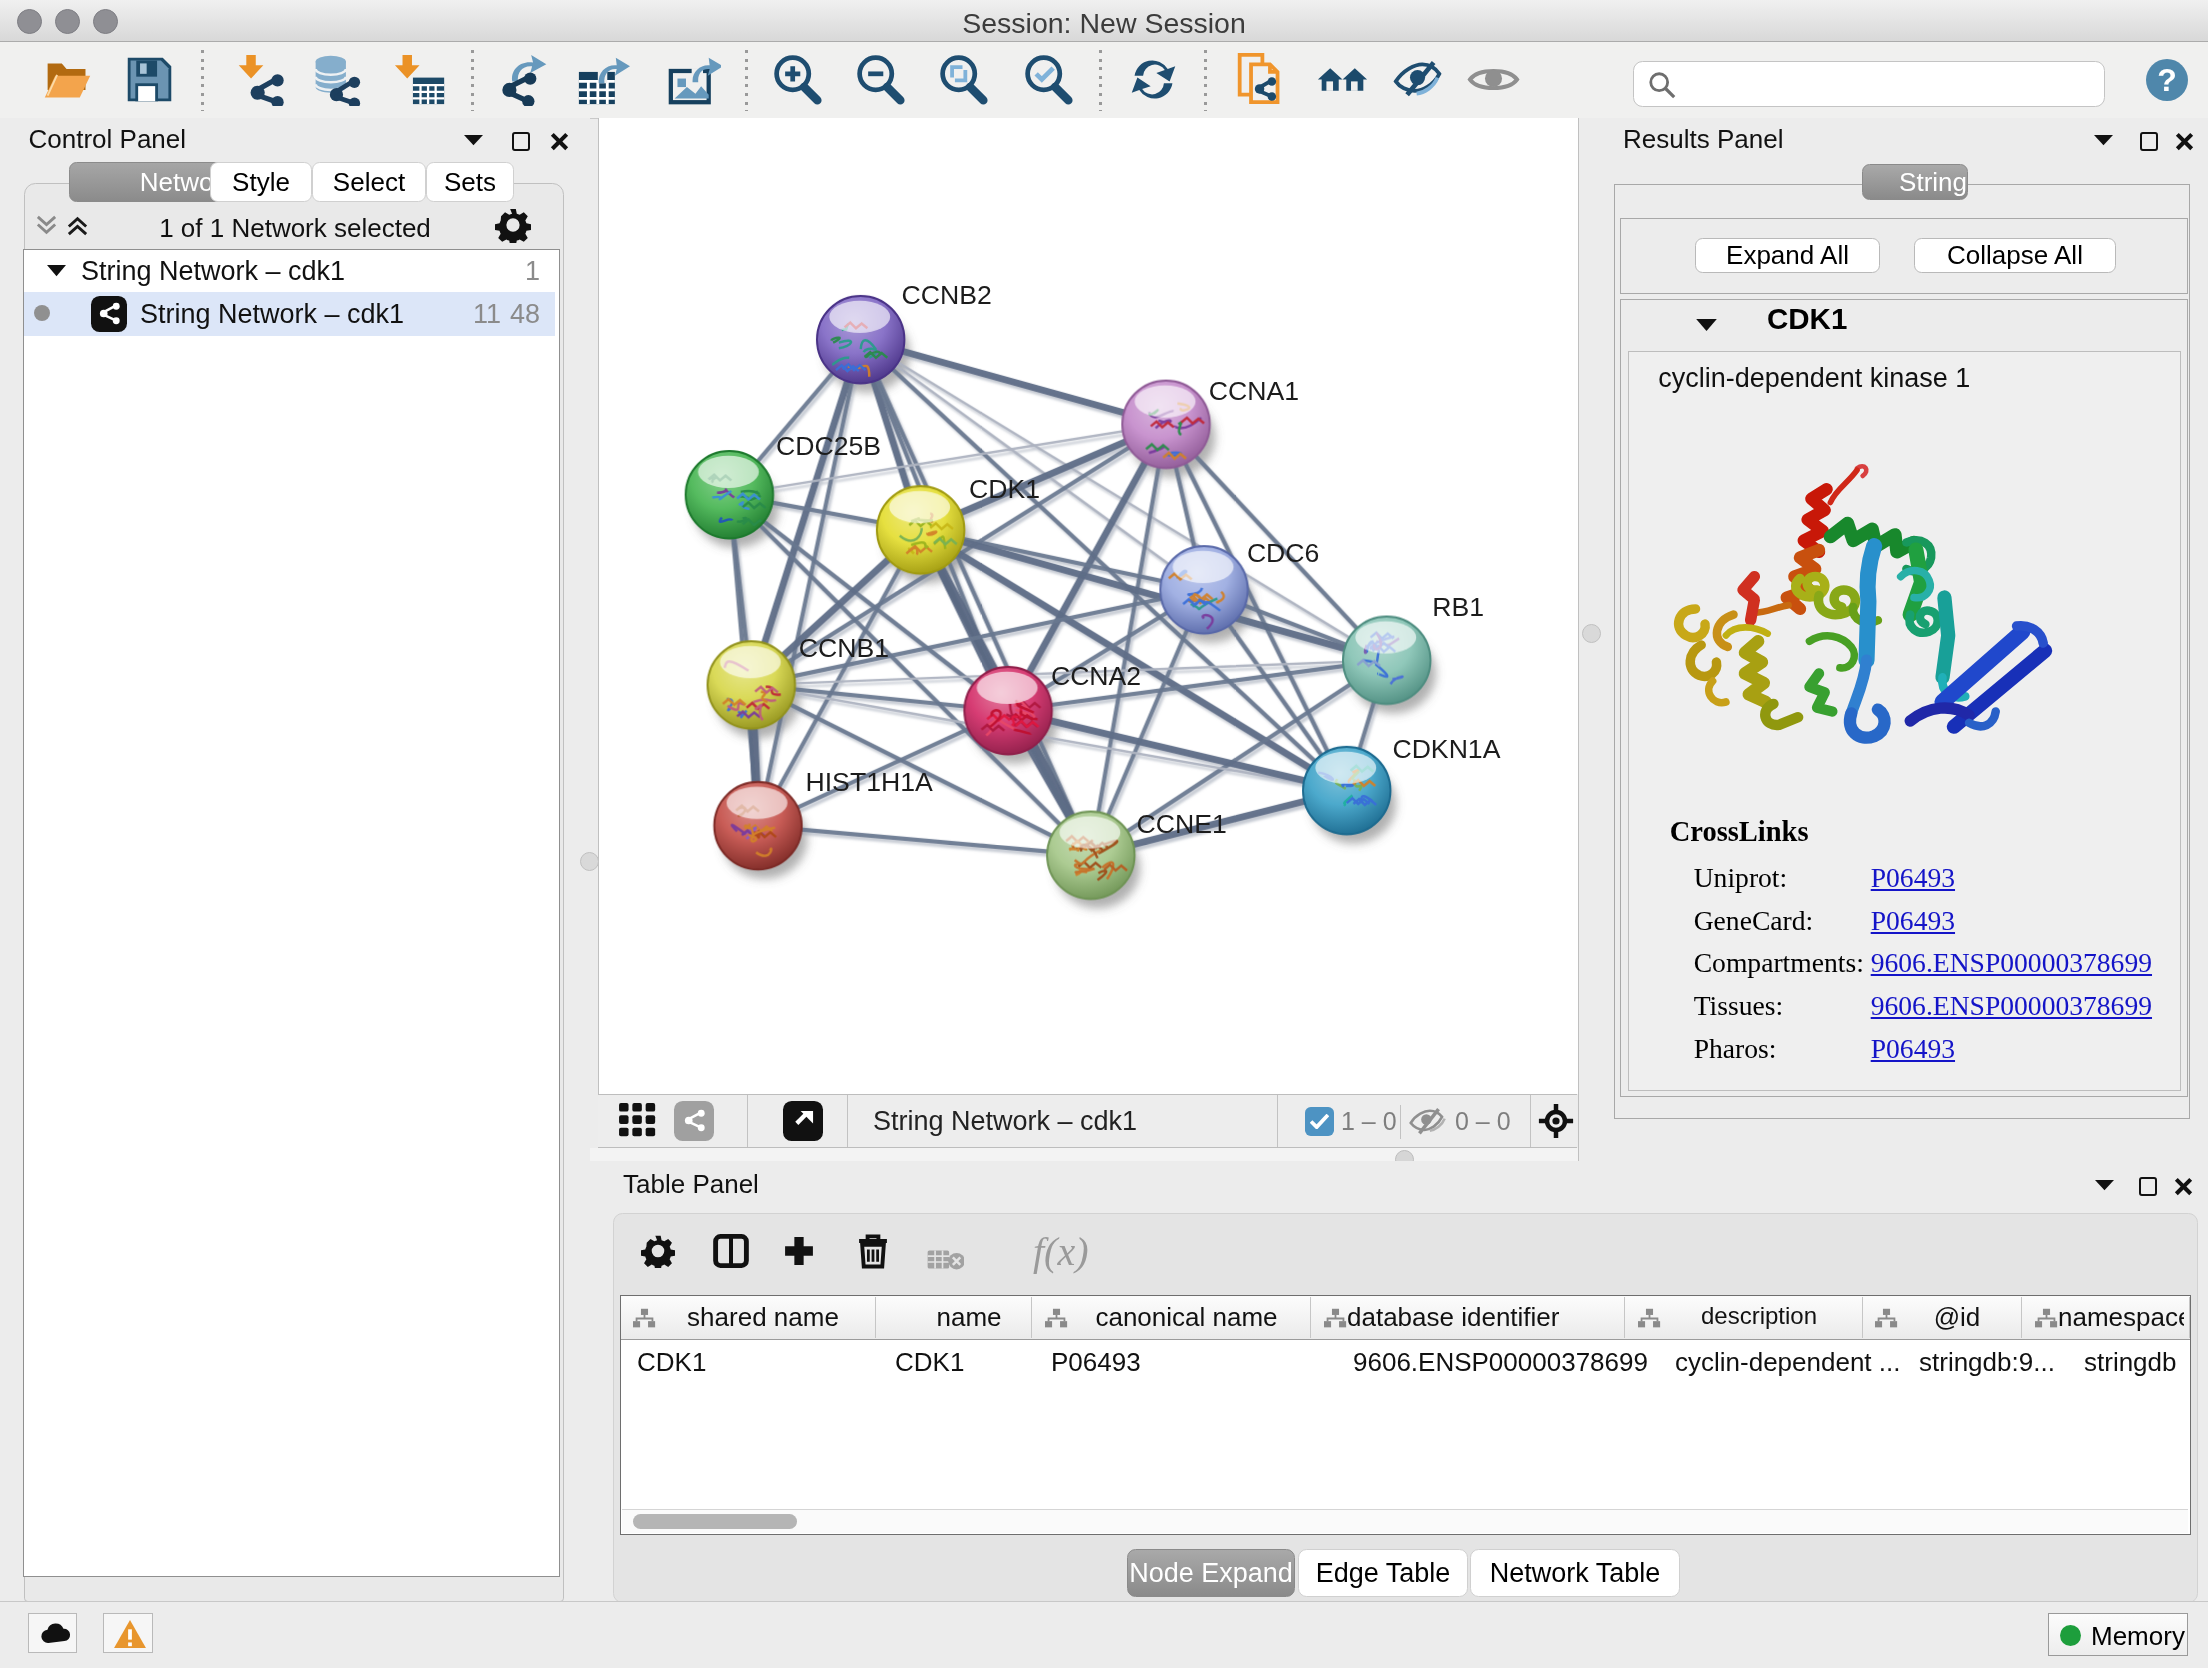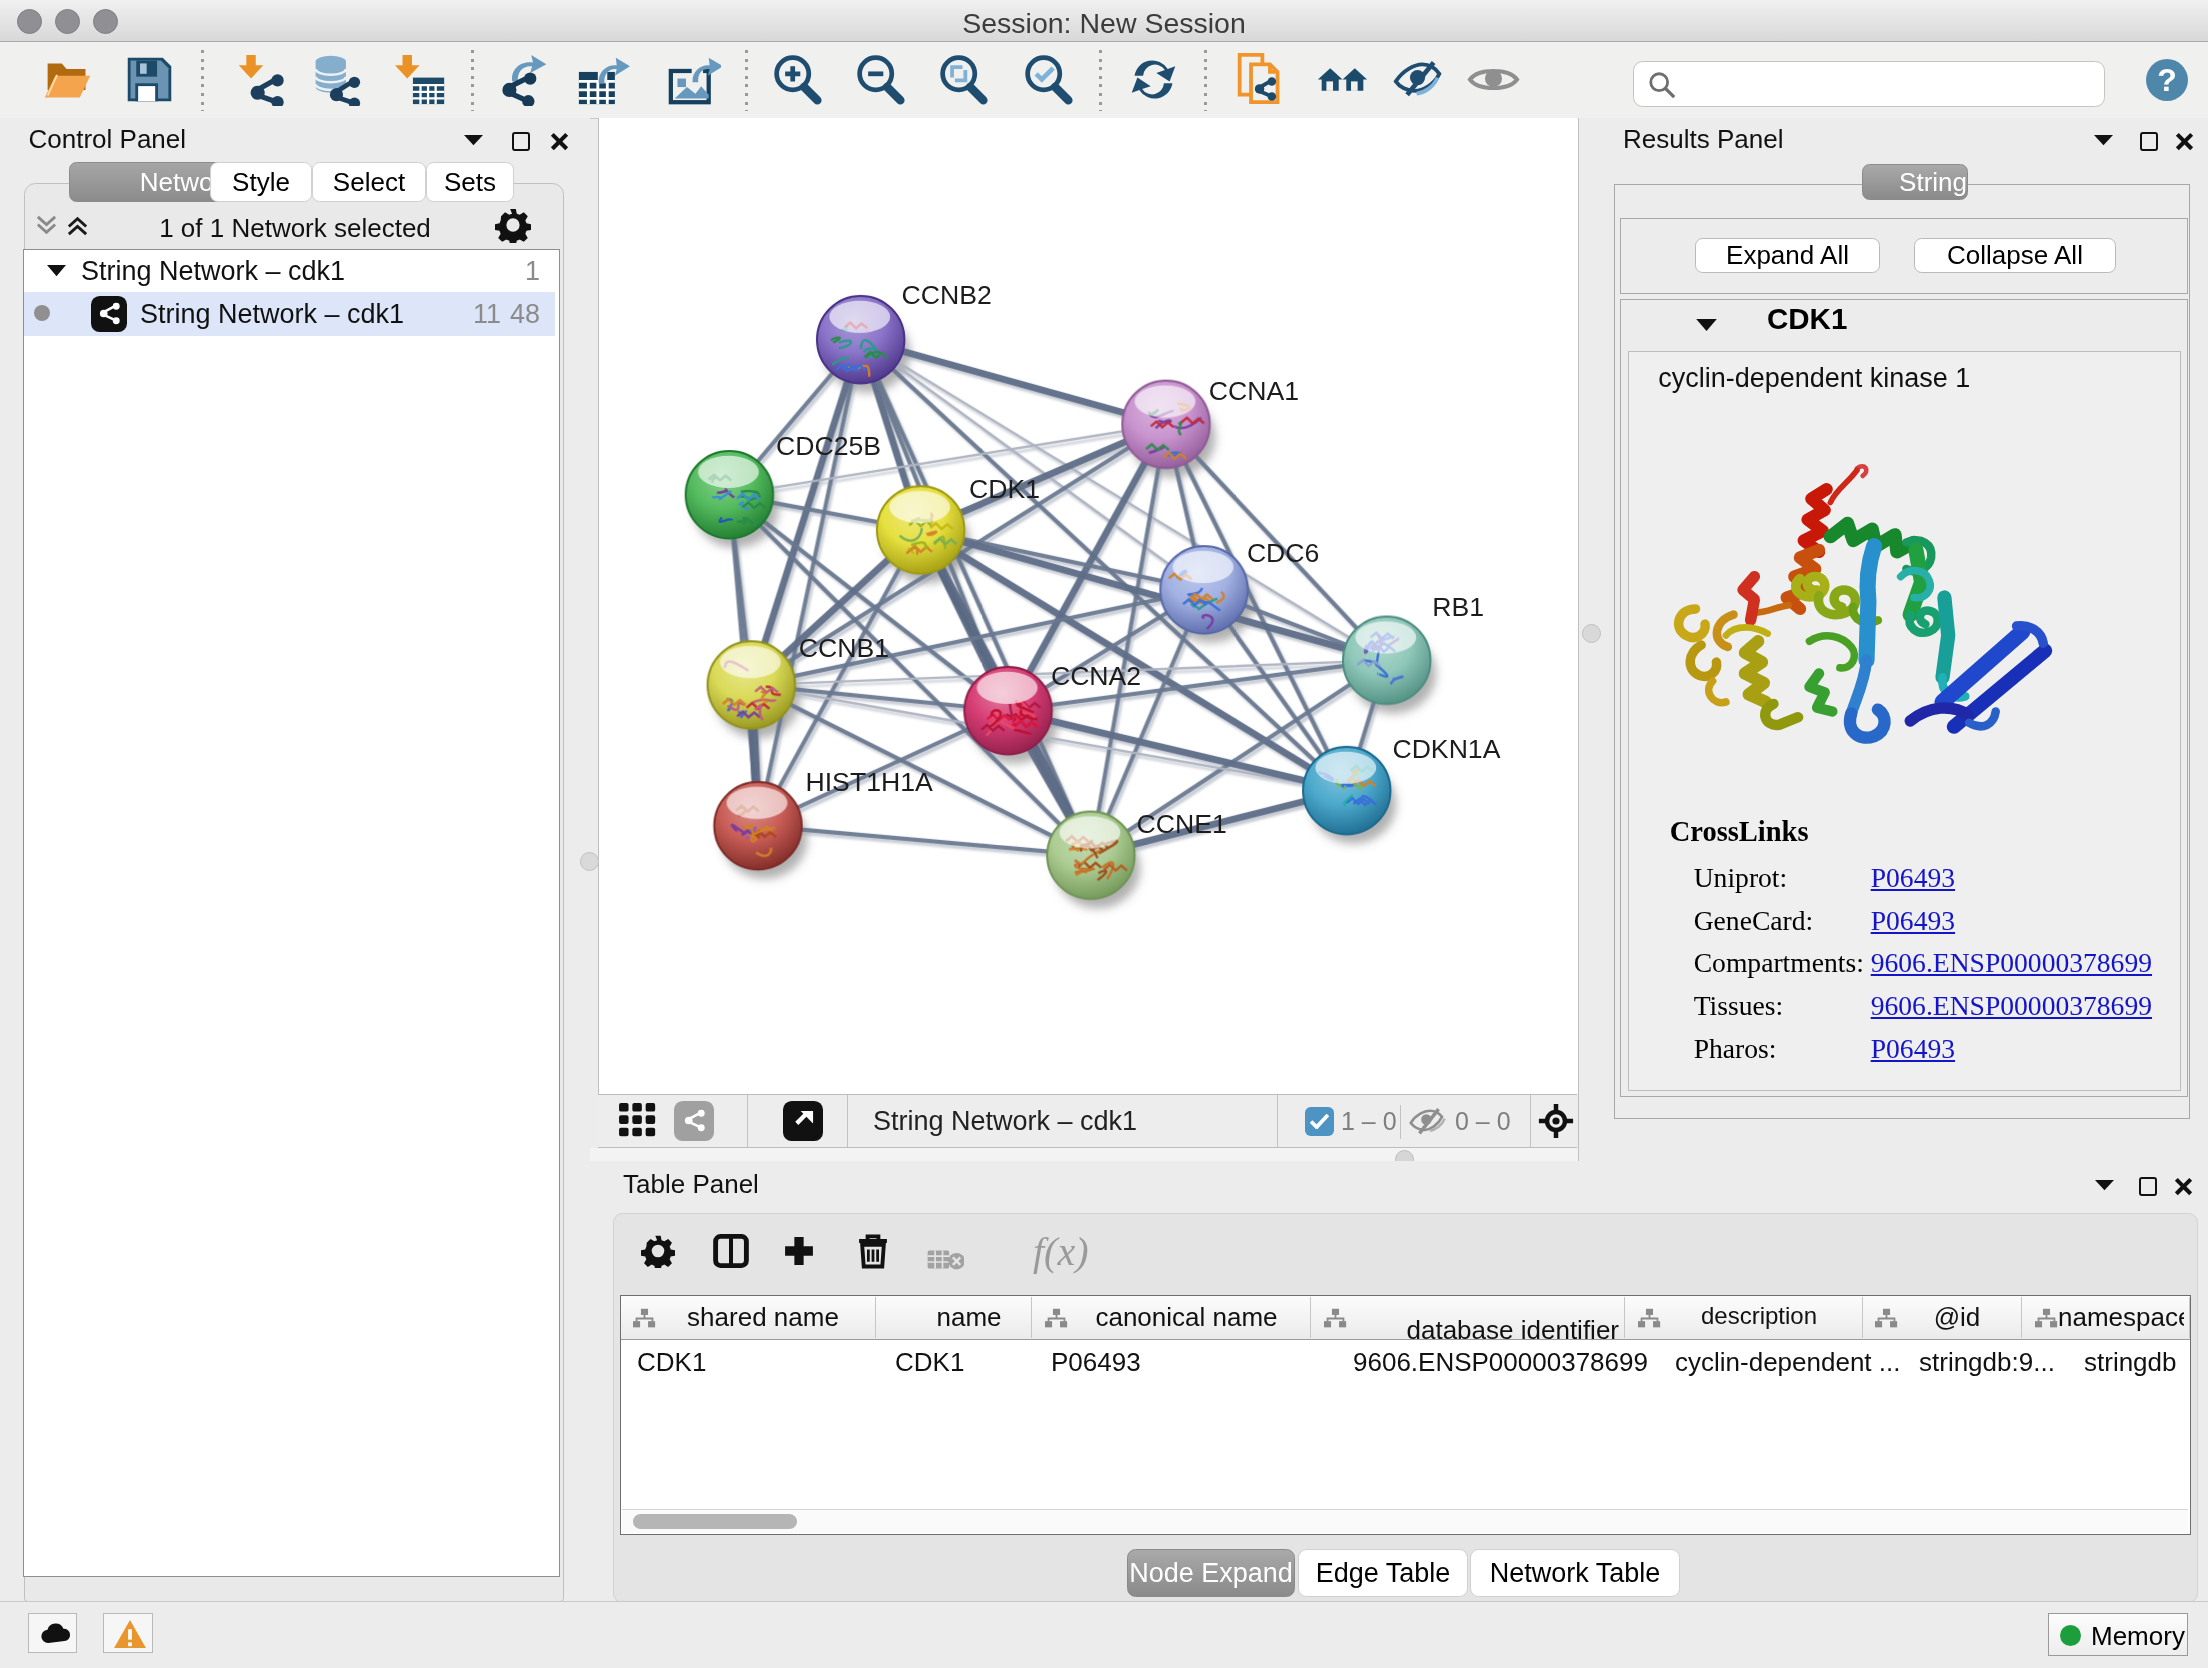--- a/index.html
+++ b/index.html
@@ -837,21 +837,21 @@
     </div>
     <div class="abs" style="left:723px;top:136px;width:311px;height:41px;background:linear-gradient(#fcfcfc,#ebebeb);border-right:1px solid #c6c6c6;">
       <svg style="position:absolute;left:11.4px;top:10.5px;" width="23" height="21" viewBox="0 0 26 22">
         <g fill="#8a8a8a">
           <rect x="9" y="0" width="8" height="7"></rect>
           <rect x="0" y="14" width="8" height="7"></rect>
           <rect x="17" y="14" width="8" height="7"></rect>
           <path d="M13 7 v4 M4 14 v-3 h18 v3" stroke="#8a8a8a" stroke-width="2" fill="none"></path>
         </g>
       </svg>
-      <div style="position:absolute;left:34px;top:4.8px;width:272px;text-align:right;font-size:26px;color:#111;white-space:nowrap;overflow:hidden;margin-top:13px;">database identifier</div>
+      <div style="position:absolute;left:34px;top:4.8px;width:272px;text-align:left;font-size:26px;color:#111;white-space:nowrap;overflow:hidden;">database identifier</div>
     </div>
     <div class="abs" style="left:1037px;top:136px;width:235px;height:41px;background:linear-gradient(#fcfcfc,#ebebeb);border-right:1px solid #c6c6c6;">
       <svg style="position:absolute;left:11.4px;top:10.5px;" width="23" height="21" viewBox="0 0 26 22">
         <g fill="#8a8a8a">
           <rect x="9" y="0" width="8" height="7"></rect>
           <rect x="0" y="14" width="8" height="7"></rect>
           <rect x="17" y="14" width="8" height="7"></rect>
           <path d="M13 7 v4 M4 14 v-3 h18 v3" stroke="#8a8a8a" stroke-width="2" fill="none"></path>
         </g>
       </svg>

